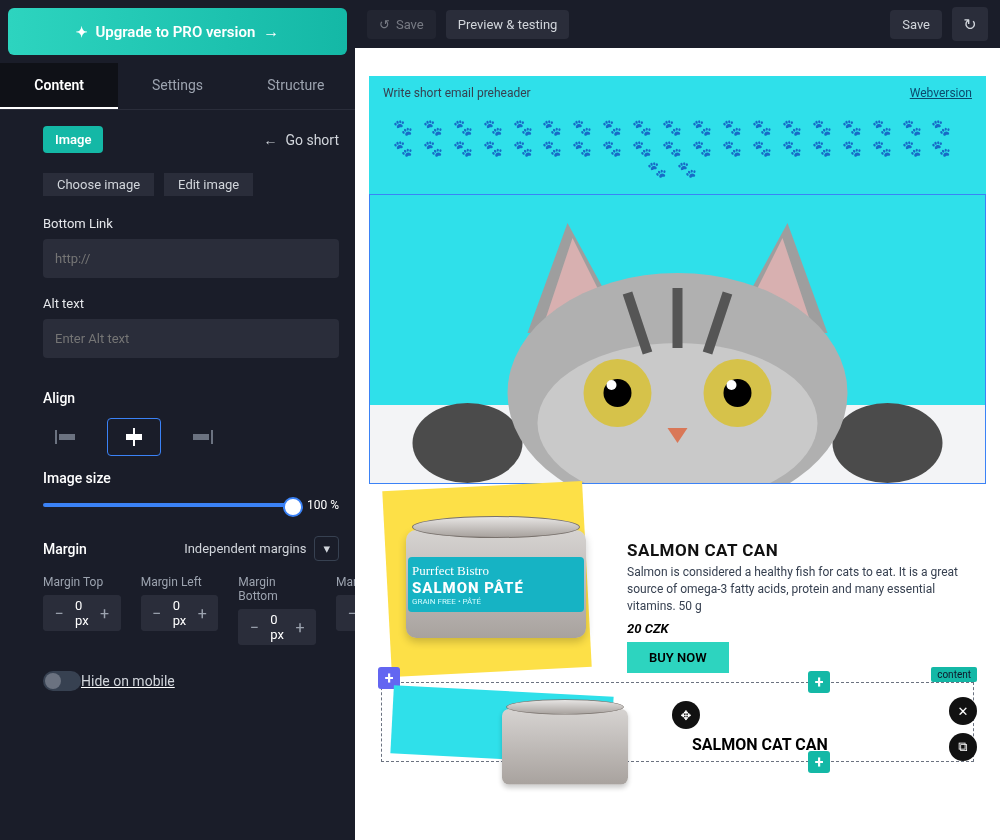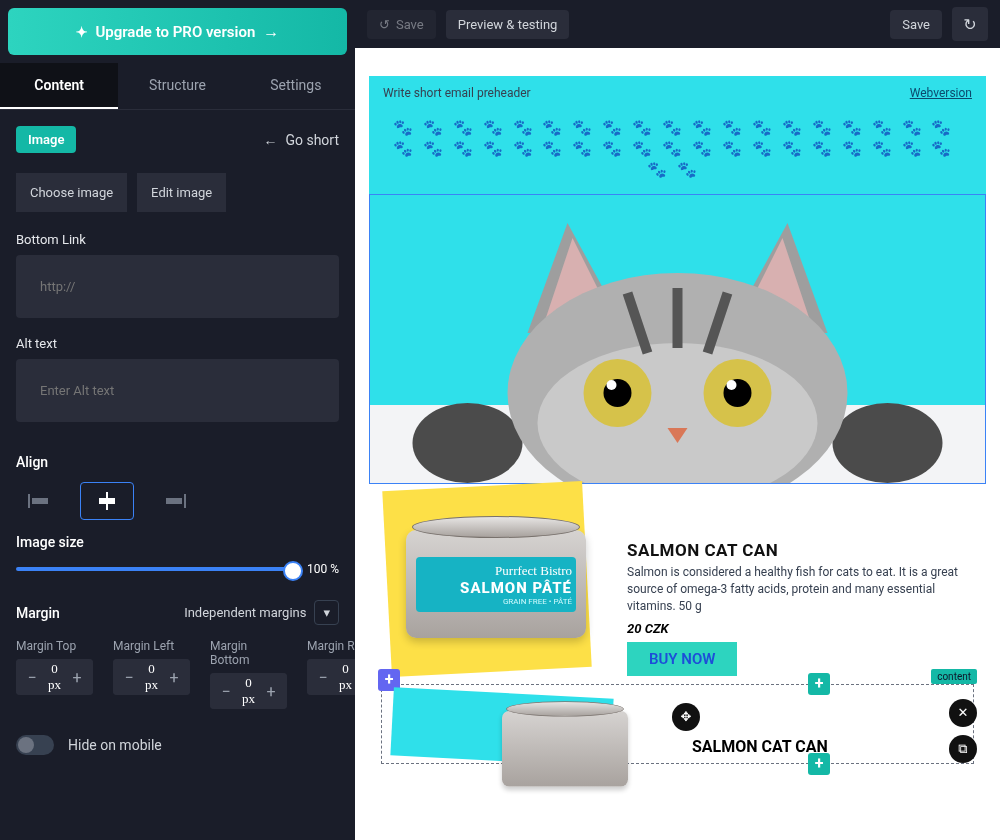--- a/index.html
+++ b/index.html
@@ -8,30 +8,30 @@
 
 .sidebar { width: 355px; background: #1a1d29; color: #fff; display: flex; flex-direction: column; overflow-y: auto; }
 .upgrade-btn { margin: 8px; background: linear-gradient(90deg, #2dd4bf, #14b8a6); border-radius: 6px; padding: 14px; display: flex; align-items: center; justify-content: center; gap: 8px; font-weight: 600; font-size: 15px; cursor: pointer; }
 .upgrade-btn .sparkle { font-size: 14px; }
 .upgrade-btn .arrow { font-size: 16px; }
 
 .tabs { display: flex; border-bottom: 1px solid #2a2d3a; }
 .tab { flex: 1; text-align: center; padding: 14px 0; font-size: 14px; color: #9ca3af; cursor: pointer; }
 .tab.active { color: #fff; font-weight: 600; border-bottom: 2px solid #fff; background: #0f1117; }
 
-.panel-body { padding: 16px; }
+.panel-body { padding: 16px; margin-left: 27px; }
 .chip-row { display: flex; align-items: center; justify-content: space-between; margin-bottom: 20px; }
 .chip { background: #14b8a6; color: #fff; padding: 6px 12px; border-radius: 4px; font-size: 13px; font-weight: 600; }
 .goback { display: flex; align-items: center; gap: 8px; color: #d1d5db; font-size: 14px; cursor: pointer; }
 
 .btn-row { display: flex; gap: 10px; margin-bottom: 20px; }
-.btn-sec { background: #2a2d3a; color: #d1d5db; padding: 12px 14px; border-radius: 0; font-size: 13px; cursor: pointer; border: none; }
+.btn-sec { background: #2a2d3a; color: #d1d5db; padding: 4px 14px; border-radius: 0; font-size: 13px; cursor: pointer; border: none; }
 
 .field-label { color: #e5e7eb; font-size: 13px; margin-bottom: 8px; display: block; }
-.input { width: 100%; background: #2a2d3a; border: none; padding: 24px; color: #9ca3af; border-radius: 4px; font-size: 13px; margin-bottom: 18px; }
+.input { width: 100%; background: #2a2d3a; border: none; padding: 12px; color: #9ca3af; border-radius: 4px; font-size: 13px; margin-bottom: 18px; }
 
 .section-label { color: #fff; font-size: 14px; font-weight: 500; margin: 14px 0 12px; }
 .align-row { display: flex; gap: 10px; }
 .align-btn { width: 54px; height: 38px; border-radius: 4px; display: flex; align-items: center; justify-content: center; cursor: pointer; border: 1px solid transparent; }
 .align-btn.active { border: 1px solid #3b82f6; }
 .align-left-icon, .align-center-icon, .align-right-icon { position: relative; width: 30px; height: 14px; }
 .align-left-icon::before { content: ''; position: absolute; left: 0; top: 0; width: 2px; height: 14px; background: #6b7280; }
 .align-left-icon::after { content: ''; position: absolute; left: 4px; top: 4px; width: 16px; height: 6px; background: #6b7280; }
 .align-center-icon::after { content: ''; position: absolute; left: 7px; top: 4px; width: 16px; height: 6px; background: #fff; }
 .align-center-icon::before { content: ''; position: absolute; left: 14px; top: -2px; width: 2px; height: 18px; background: #fff; }
@@ -45,23 +45,23 @@
 
 .margin-hdr { display: flex; justify-content: space-between; align-items: center; margin-top: 24px; }
 .margin-select { display: flex; align-items: center; gap: 8px; color: #d1d5db; font-size: 13px; }
 .margin-select .caret { border: 1px solid #374151; border-radius: 4px; padding: 4px 8px; cursor: pointer; }
 
 .margin-grid { display: grid; grid-template-columns: 1fr 1fr 1fr 1fr; gap: 16px 20px; margin-top: 14px; }
 .margin-cell { }
 .margin-cell label { color: #9ca3af; font-size: 12px; display: block; margin-bottom: 6px; }
 .stepper { display: flex; align-items: center; background: #2a2d3a; border-radius: 4px; overflow: hidden; }
 .stepper button { background: #2a2d3a; border: none; color: #9ca3af; width: 32px; height: 36px; font-size: 16px; cursor: pointer; }
-.stepper .val { flex: 1; text-align: center; color: #fff; font-size: 13px; font-family: Liberation Serif, serif; }
-
-.toggle-row { display: flex; align-items: center; gap: 14px; margin-top: 26px; padding-bottom: 20px; }
+.stepper .val { flex: 1; text-align: left; color: #fff; font-size: 13px; }
+
+.toggle-row { display: flex; align-items: center; gap: 0; margin-top: 26px; padding-bottom: 20px; text-decoration: underline; }
 .toggle { width: 38px; height: 20px; background: #374151; border-radius: 999px; position: relative; cursor: pointer; }
 .toggle::after { content: ''; position: absolute; left: 2px; top: 2px; width: 16px; height: 16px; border-radius: 50%; background: #6b7280; }
 .toggle-label { color: #d1d5db; font-size: 14px; }
 
 
 .main { flex: 1; display: flex; flex-direction: column; background: #fff; overflow: hidden; }
 .topbar { background: #1a1d29; height: 48px; display: flex; align-items: center; justify-content: space-between; padding: 0 12px; }
 .topbar-left, .topbar-right { display: flex; gap: 10px; align-items: center; }
 .tb-btn { background: #2a2d3a; color: #d1d5db; padding: 7px 12px; border-radius: 4px; font-size: 13px; cursor: pointer; border: none; display: flex; align-items: center; gap: 6px; }
 .tb-btn.disabled { opacity: .5; }
@@ -80,54 +80,54 @@
 .cat-svg-wrap { position: absolute; bottom: 0; left: 0; right: 0; }
 .ledge { position: absolute; bottom: 0; left: 0; right: 0; height: 78px; background: #f3f4f6; }
 
 .product-row { display: flex; padding: 10px 12px 0; gap: 16px; position: relative; }
 .yellow-card { position: absolute; left: 18px; top: 2px; width: 200px; height: 186px; background: #fde047; transform: rotate(-3deg); }
 .can-art { position: relative; z-index: 1; width: 230px; height: 180px; display: flex; align-items: center; justify-content: center; }
 .product-text { flex: 1; padding-top: 46px; }
 .product-title { font-weight: 700; font-size: 17px; color: #111; letter-spacing: .5px; margin-bottom: 4px; }
 .product-desc { font-size: 12px; color: #374151; line-height: 1.4; margin-bottom: 6px; }
 .price { font-style: italic; font-weight: 700; font-size: 13px; margin-bottom: 6px; }
-.buy-btn { background: #2dd4bf; color: #1d4ed8; padding: 8px 22px; font-size: 15px; font-weight: 600; border: none; cursor: pointer; }
+.buy-btn { background: #2dd4bf; color: #000000; padding: 8px 22px; font-size: 13px; font-weight: 600; border: none; cursor: pointer; }
 
 .second-block { border: 1px dashed #6b7280; margin: 8px 12px 0; padding: 0; position: relative; height: 80px; }
 .plus-badge { position: absolute; width: 22px; height: 22px; border-radius: 3px; display: flex; align-items: center; justify-content: center; color: #fff; font-size: 16px; font-weight: 700; cursor: pointer; }
 .plus-top { background: #6366f1; top: -16px; left: -4px; }
 .plus-teal { background: #14b8a6; }
 .content-tag { position: absolute; top: -16px; right: -4px; background: #14b8a6; color: #0f172a; font-size: 10px; padding: 2px 6px; border-radius: 2px; }
 .circ-btn { width: 28px; height: 28px; border-radius: 50%; background: #111; color: #fff; display: flex; align-items: center; justify-content: center; font-size: 13px; cursor: pointer; }
 .circ-stack { position: absolute; right: -4px; top: 14px; display: flex; flex-direction: column; gap: 8px; }
 
 
 .can-body { width: 180px; height: 108px; border-radius: 10px; background: linear-gradient(#d6d3d1, #a8a29e); display: flex; flex-direction: column; align-items: center; justify-content: center; position: relative; box-shadow: 0 4px 8px rgba(0,0,0,.2); }
 .can-lid { position: absolute; top: -14px; left: 6px; right: 6px; height: 22px; border-radius: 50%; background: linear-gradient(#e7e5e4, #a8a29e); border: 1px solid #78716c; }
-.can-label { background: #16b3c4; width: 160px; padding: 6px 4px; text-align: right; border-radius: 4px; }
+.can-label { background: #16b3c4; width: 176px; padding: 6px 4px; text-align: left; border-radius: 4px; }
 .can-label .script { font-family: cursive; font-size: 13px; color: #fff; }
 .can-label .big { font-weight: 800; font-size: 15px; color: #fff; letter-spacing: 1px; }
 .can-label .sub { font-size: 8px; color: #cffafe; }
 
 
 </style>
 </head>
 <body>
 
 <div class="sidebar">
   <div class="upgrade-btn">
     <span class="sparkle">✦</span>
     <span>Upgrade to PRO version</span>
     <span class="arrow">→</span>
   </div>
 
   <div class="tabs">
     <div class="tab active">Content</div>
+    <div class="tab">Settings</div>
     <div class="tab">Structure</div>
-    <div class="tab">Settings</div>
   </div>
 
   <div class="panel-body">
     <div class="chip-row">
       <span class="chip">Image</span>
       <div class="goback">
         <span>←</span>
         <span>Go short</span>
       </div>
     </div>

